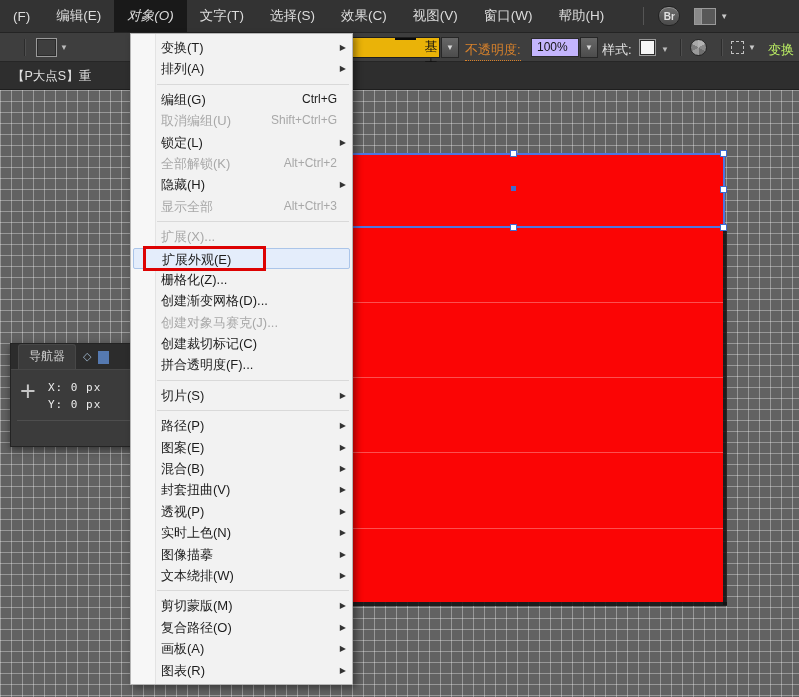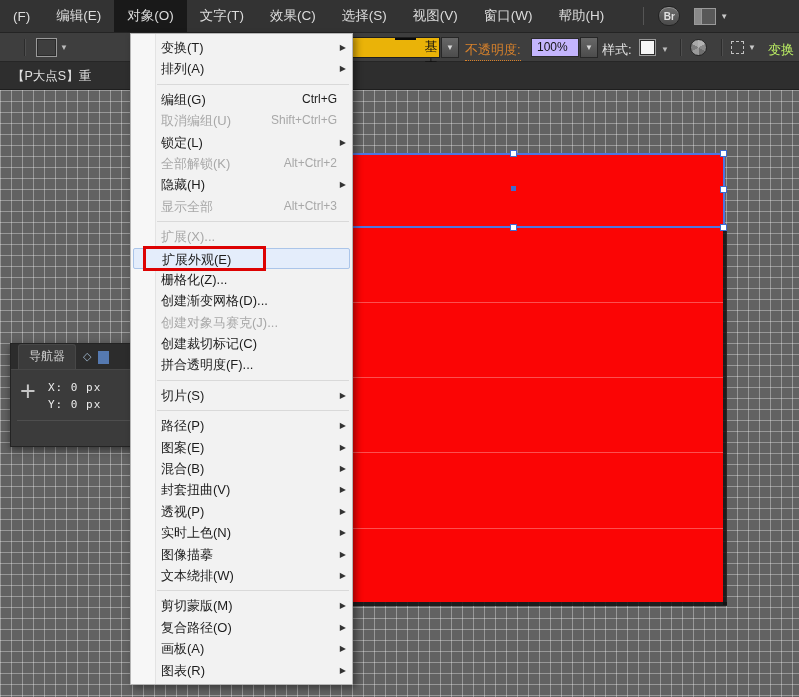--- a/index.html
+++ b/index.html
@@ -2,21 +2,21 @@
 <html><head>
 <meta charset="utf-8">
 <style>
   * { margin:0; padding:0; box-sizing:border-box; }
   html,body { width:799px; height:697px; overflow:hidden; font-family:"Liberation Sans",sans-serif; background:#626262; position:relative; }
 
   
   .menubar { position:absolute; left:0; top:0; width:799px; height:33px; background:#333333; display:flex; align-items:center; z-index:6; border-bottom:1px solid #242424;}
   .mb-items { display:flex; align-items:stretch; height:100%; }
   .mb-item { color:#dcdcdc; font-size:13.5px; padding:0 13px; display:flex; align-items:center; cursor:default; }
-  .mb-item.active { background:#191919; }
+  .mb-item.active { background:#191919;font-style:italic; }
   .mb-right { display:flex; align-items:center; margin-left:26px; gap:14px; }
   .mb-vsep { width:1px; height:18px; background:#555; }
   .br-button { width:22px; height:20px; background:linear-gradient(#6e6e6e,#4a4a4a); border:1px solid #222; border-radius:10px; color:#e0e0e0; font-size:10px; font-weight:bold; display:flex; align-items:center; justify-content:center; box-shadow:inset 0 1px 0 rgba(255,255,255,.25);}
   .ws-group { display:flex; align-items:center; gap:4px; }
   .ws-icon { width:22px; height:17px; border:1px solid #9a9a9a; background:#3d3d3d; display:flex; }
   .ws-icon .l { width:7px; background:#8a8a8a; border-right:1px solid #9a9a9a;}
   .ws-icon .r { flex:1; background:#585858; }
   .caret { color:#c9c9c9; font-size:8px; }
 
   
@@ -86,22 +86,22 @@
 </style>
 </head>
 <body>
 
 <div class="menubar">
   <div class="mb-items">
       <div class="mb-item">(F)</div>
       <div class="mb-item">编辑(E)</div>
       <div class="mb-item active">对象(O)</div>
       <div class="mb-item">文字(T)</div>
+      <div class="mb-item">选择(S)</div>
       <div class="mb-item">效果(C)</div>
-      <div class="mb-item">选择(S)</div>
       <div class="mb-item">视图(V)</div>
       <div class="mb-item">窗口(W)</div>
       <div class="mb-item">帮助(H)</div>
     </div>
   <div class="mb-right">
     <div class="mb-vsep"></div>
     <div class="br-button">Br</div>
     <div class="ws-group">
       <div class="ws-icon">
           <div class="l"></div>

